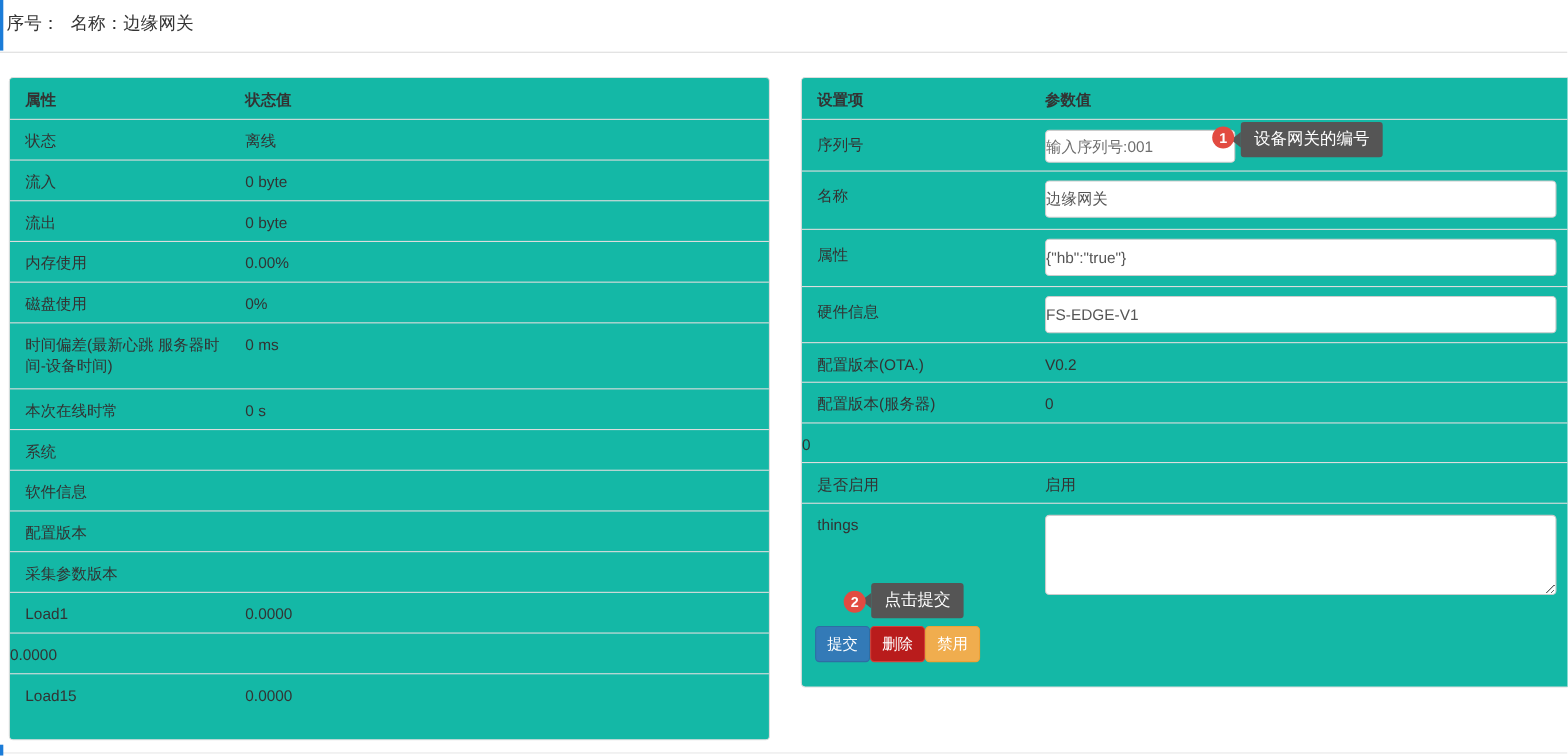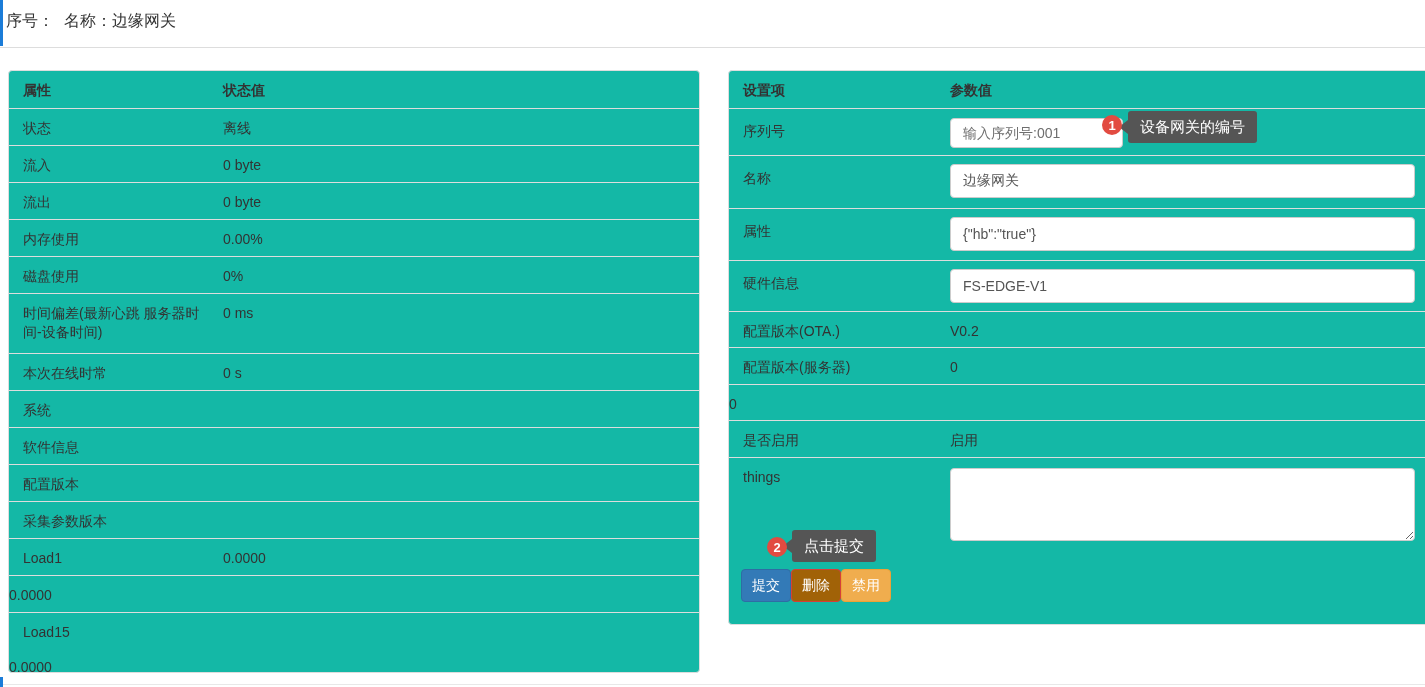--- a/index.html
+++ b/index.html
@@ -24,27 +24,27 @@
   
   .trow { display:flex; border-bottom:1px solid #ddd; }
   .thead-row { height:38px; font-weight:bold; }
   .cell-label { padding:10px 8px 6px 14px; line-height:19px; }
   .cell-value { flex:1; padding:10px 8px 6px 0; line-height:19px; }
 
   
   .panel-left .cell-label { width:214px; }
   .row-std { height:37px; }
   .row-tall { height:60px; }
-  .row-last { height:37px; border-bottom:none;flex-direction:column; }
+  .row-last { height:37px; border-bottom:none; }
 
   
   .panel-right .cell-label { width:221px; }
   .row-input .cell-label { padding-top:13px; }
   .row-input .cell-value { padding-top:8px; }
-  .text-input { width:465px; height:34px; padding:6px 12px; font-size:14px; color:#555;
+  .text-input { width:465px; height:34px; padding:6px 0; font-size:14px; color:#555;
     border:1px solid #ccc; border-radius:4px; outline:none;
     font-family:"Liberation Sans","DejaVu Sans",sans-serif; }
   .text-input::placeholder { color:#6e6e6e; opacity:1; }
   .input-small { width:173px; height:30px; }
   .row-serial { height:47px; }
   .row-serial .cell-label { padding-top:13px; }
   .row-serial .cell-value { padding-top:9px; }
   .row-name { height:53px; }
   .row-attrs { height:52px; }
   .row-hw { height:51px; }
@@ -55,21 +55,21 @@
   .things-textarea { width:465px; height:73px; border:1px solid #ccc; border-radius:4px;
     padding:6px 12px; font-size:14px; color:#555; outline:none;
     font-family:"Liberation Sans","DejaVu Sans",sans-serif; }
 
   
   .actions { position:absolute; left:741px; top:569px; display:flex; gap:0; }
   .btn { height:33px; padding:6px 10px; font-size:14px; color:#fff; border-radius:4px;
     border:1px solid transparent; cursor:pointer; line-height:19px;
     font-family:"Liberation Sans","DejaVu Sans",sans-serif; }
   .btn-primary { background:#337ab7; border-color:#2e6da4; }
-  .btn-danger  { background:#a16207; border-color:#d43f3a; }
+  .btn-danger  { background:#b91c1c; border-color:#d43f3a; }
   .btn-warning { background:#f0ad4e; border-color:#eea236; }
 
   
   .num-badge { position:absolute; width:20px; height:20px; border-radius:50%;
     background:#e24b41; color:#fff; font-size:13px; font-weight:bold;
     display:flex; align-items:center; justify-content:center; z-index:5; }
   .badge-1 { left:1102px; top:115px; }
   .badge-2 { left:767px; top:537px; }
   .tooltip { position:absolute; display:flex; align-items:center; z-index:4; }
   .tooltip-1 { left:1119px; top:111px; }

